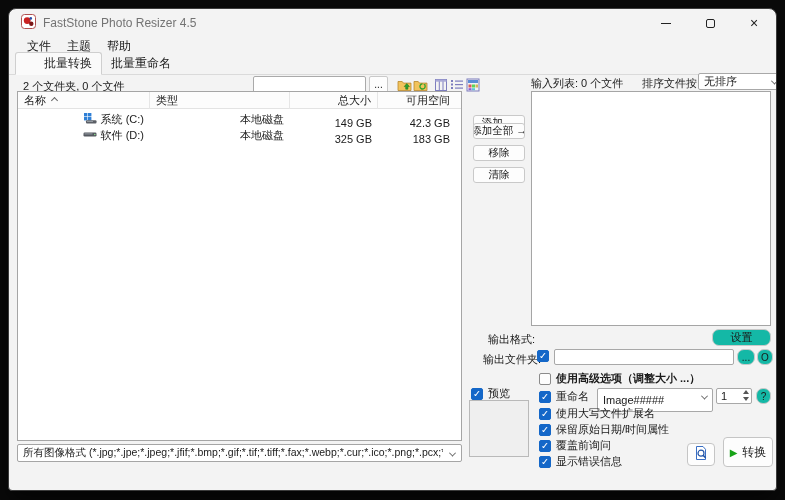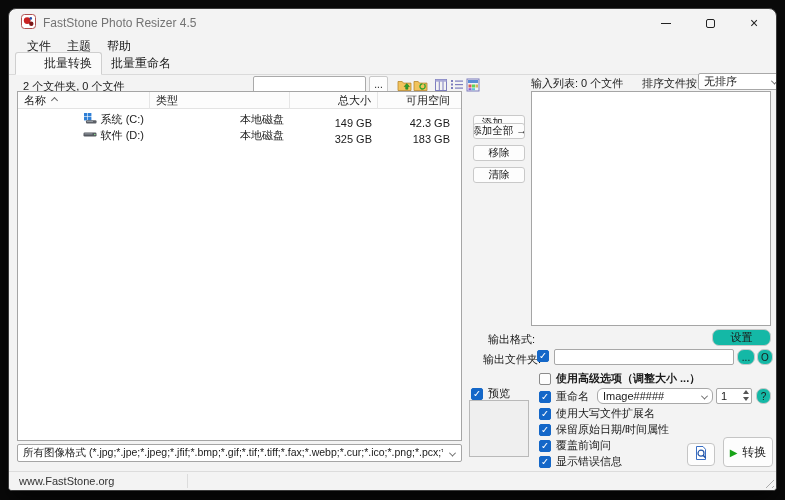--- a/index.html
+++ b/index.html
@@ -283,21 +283,21 @@
     <span>预览</span>
   </div>
   <div class="preview-box"></div>
 
   <div class="opt-row" style="left:530px; top:380px;">
     <span class="cb checked">
         <span class="mk">✓</span>
       </span>
     <span>重命名</span>
   </div>
-  <div class="combo" style="left:588px; top:379px; width:116px; height:16px;border-radius:6px;">
+  <div class="combo" style="left:588px; top:379px; width:116px; height:24px;">
     <span>Image#####</span>
     <span class="chev ca"></span>
   </div>
   <div class="spinner">
     <span>1</span>
     <span class="spin-arrows">
         <span class="tri-up"></span>
         <span class="tri-down"></span>
       </span>
   </div>
@@ -335,19 +335,14 @@
           <circle cx="8" cy="8.2" r="3" fill="none" stroke="#2456a8" stroke-width="1.2"></circle>
           <line x1="10.2" y1="10.4" x2="12.6" y2="12.8" stroke="#2456a8" stroke-width="1.6"></line>
         </svg>
     </span>
   </div>
   <div class="convert-btn">
     <span class="play">▶</span>
     <span>转换</span>
   </div>
 
-  <div class="statusbar">
-    <span class="status-text">www.FastStone.org</span>
-    <span class="status-sep"></span>
-    <span class="grip"></span>
-  </div>
 
 </div>
 
 </body></html>

